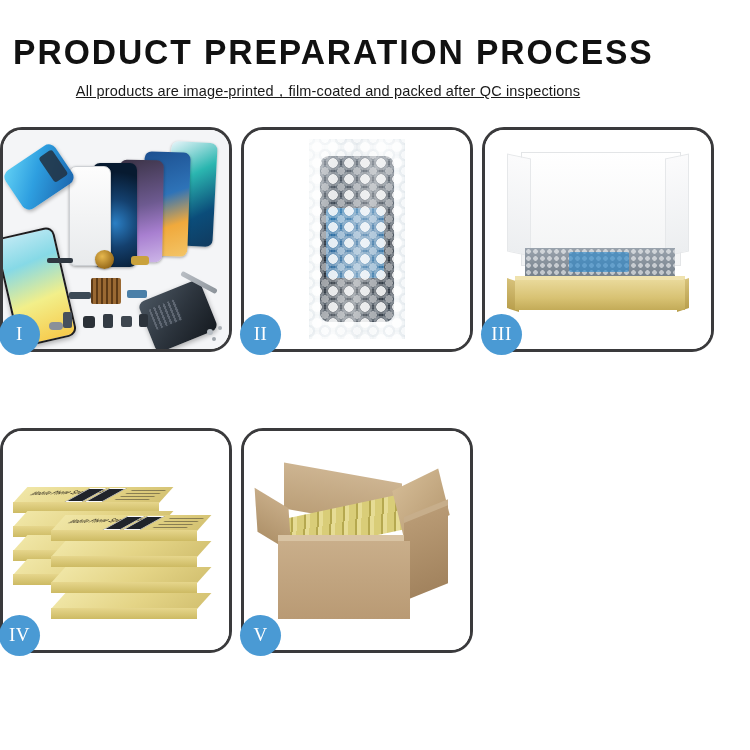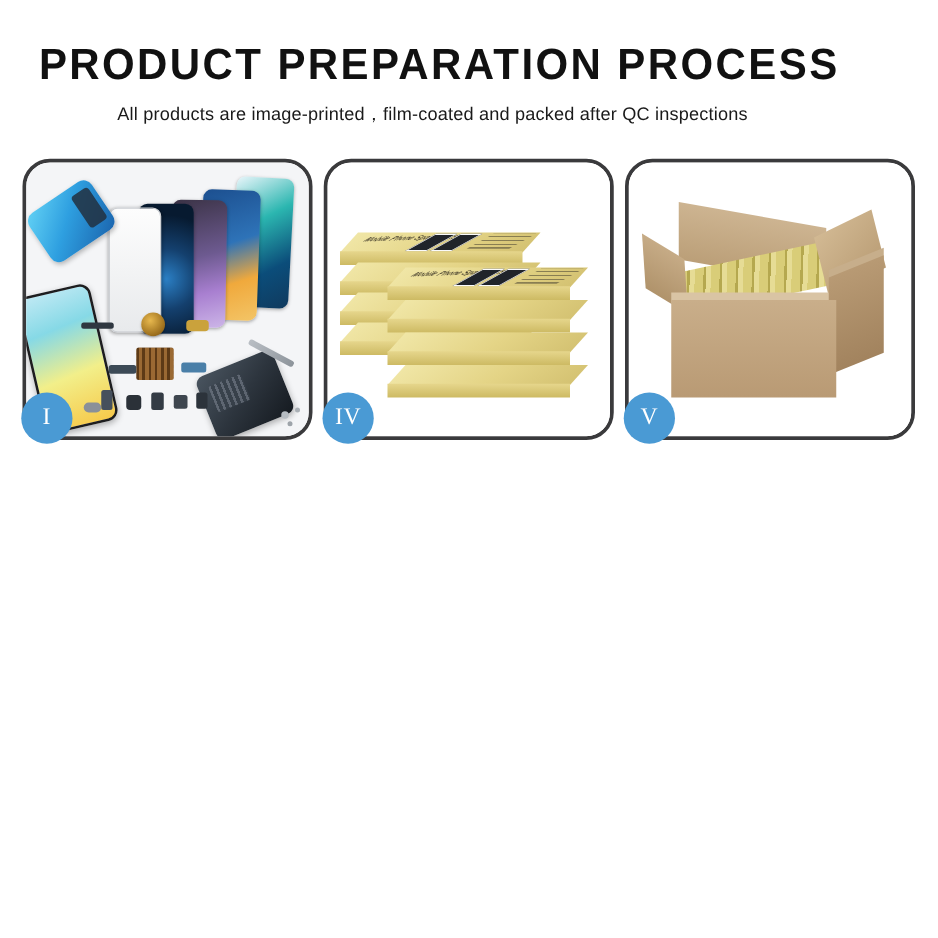--- a/index.html
+++ b/index.html
@@ -2,33 +2,33 @@
 <html><head>
 <meta charset="utf-8">
 <style>
   html,body{margin:0;padding:0;}
   body{
     width:750px;height:750px;
     background:#ffffff;
     font-family:"Liberation Sans", sans-serif;
     overflow:hidden;
   }
-  .page{position:relative;width:656px;height:750px;margin-left:18px;}
+  .page{position:relative;width:656px;height:750px;}
 
   
   .header{padding-top:34px;text-align:center;}
   .title{
     font-size:35px;font-weight:bold;color:#111111;
     letter-spacing:2.0px;line-height:1.05;
     transform:scaleX(0.96);transform-origin:center;
     white-space:nowrap;
   }
   .subtitle{
     margin-top:11px;font-size:14.5px;color:#1a1a1a;
-    letter-spacing:0.15px;white-space:nowrap;
+    letter-spacing:0.15px;white-space:nowrap;text-decoration:underline;
   }
 
   
   .grid{
     margin:26px auto 0 auto;
     width:714px;
     display:grid;
     grid-template-columns:repeat(3,232px);
     grid-template-rows:repeat(2,225px);
     column-gap:9px;row-gap:76px;
@@ -319,21 +319,49 @@
           <div class="part h"></div>
           <div class="part i"></div>
           <div class="part j"></div>
           <div class="tweez"></div>
           <div class="screw"></div>
         </div>
       </div>
       <div class="badge">I</div>
     </div>
 
-
+    <div class="panel">
+      <div class="panel-inner">
+        <div class="scene p2">
+          <div class="bubble-bag">
+            <div class="bw-phone"></div>
+            <div class="bw-bubbles"></div>
+            <div class="bw-bubbles2"></div>
+            <div class="bw-sheen"></div>
+          </div>
+        </div>
+      </div>
+      <div class="badge">II</div>
+    </div>
+
+    <div class="panel">
+      <div class="panel-inner">
+        <div class="scene p3">
+          <div class="m-lid-back"></div>
+          <div class="m-lid-l"></div>
+          <div class="m-lid-r"></div>
+          <div class="m-inner"></div>
+          <div class="m-rim"></div>
+          <div class="m-front-l"></div>
+          <div class="m-front-r"></div>
+          <div class="m-front"></div>
+        </div>
+      </div>
+      <div class="badge">III</div>
+    </div>
 
     <div class="panel">
       <div class="panel-inner">
         <div class="scene p4">
           <div class="stack">
 
             <div class="sbox" style="left:0px;top:38px;">
               <div class="top">
                 <span class="lbl">Mobile Phone Spare Parts</span>
                 <span class="thumbs">

